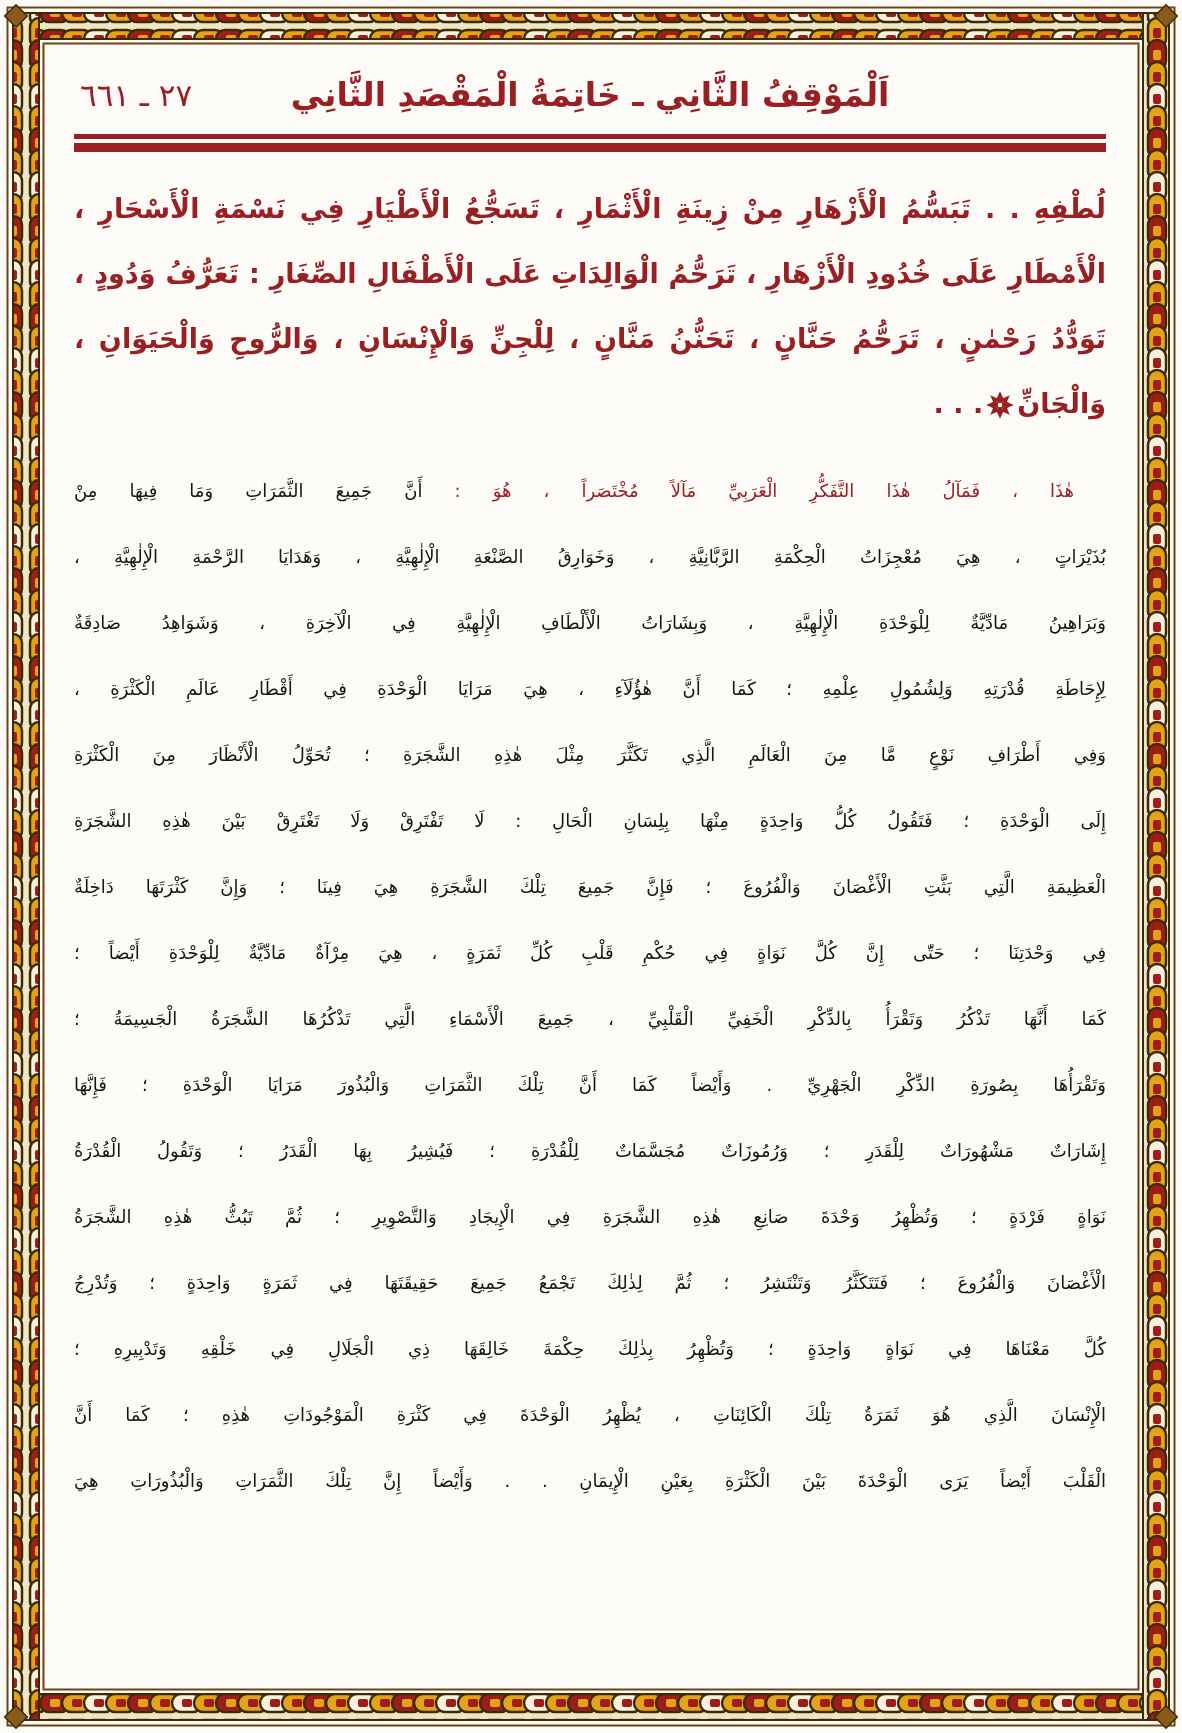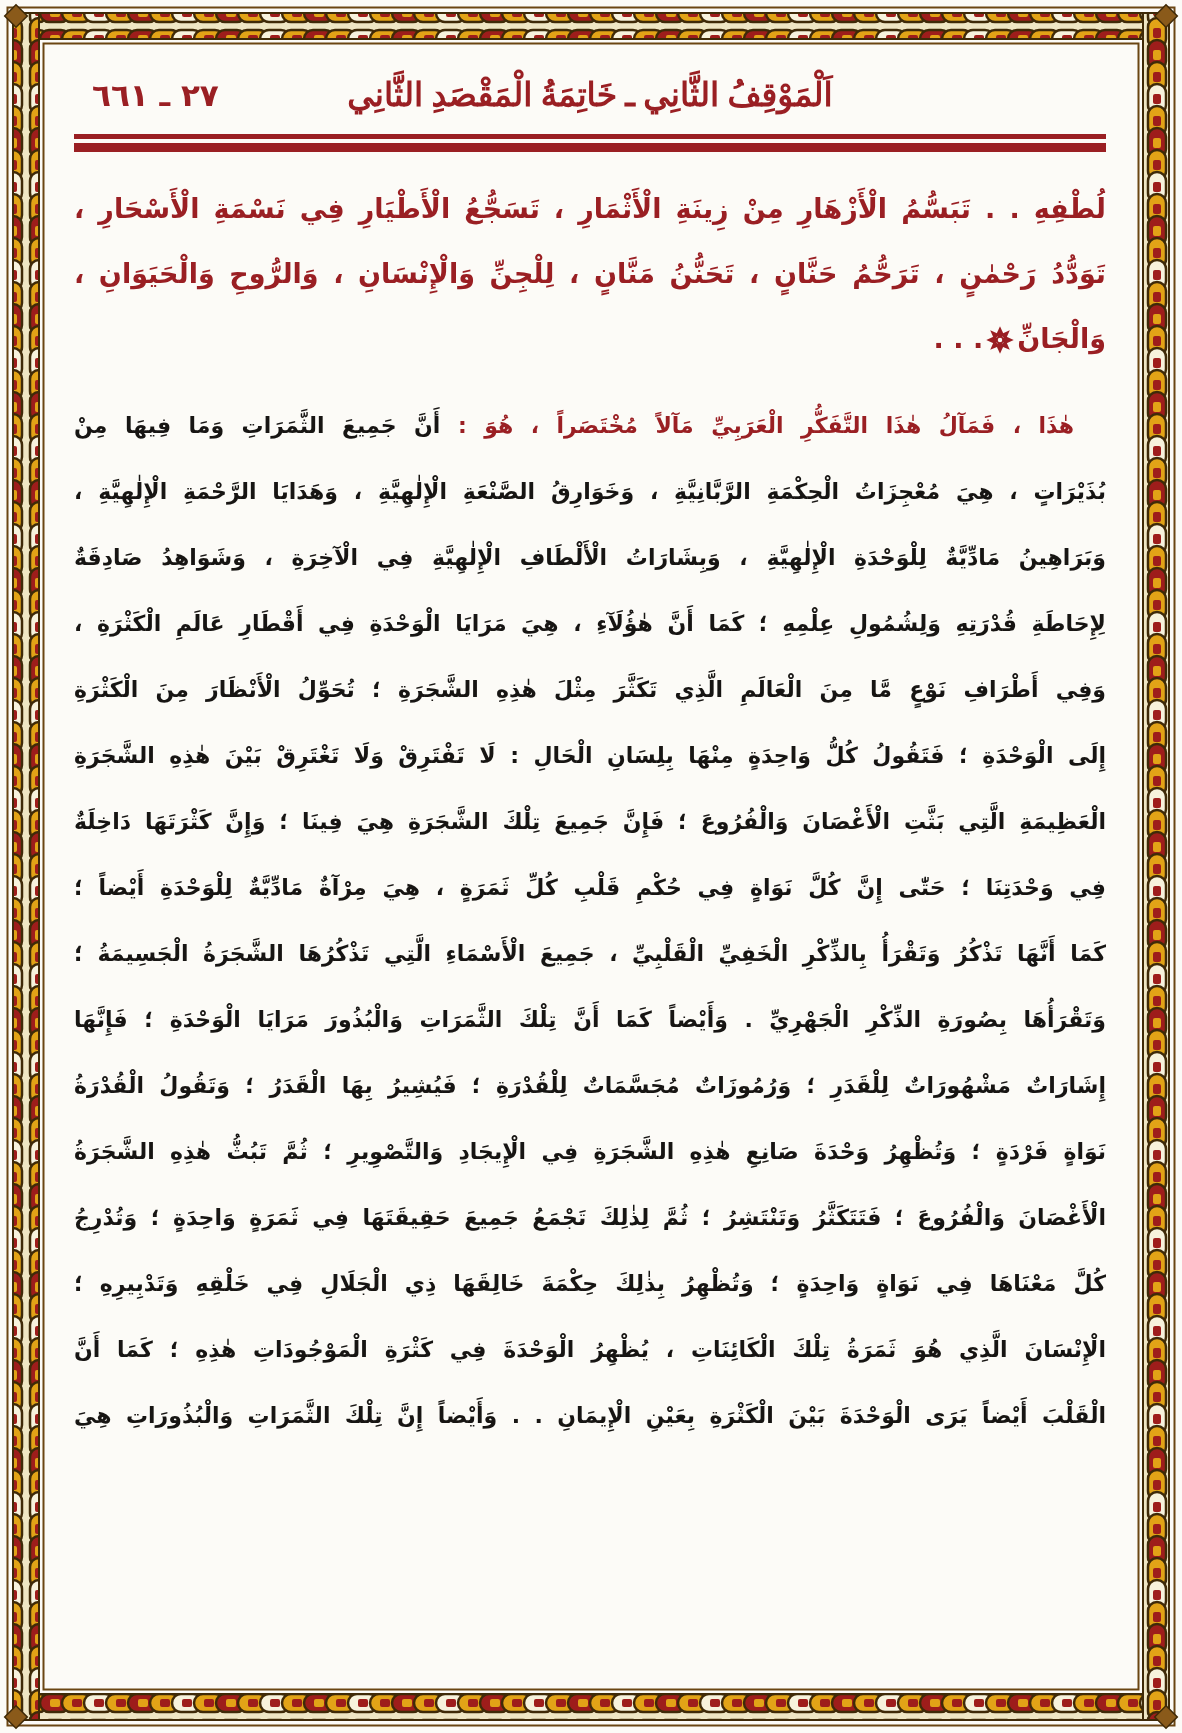--- a/index.html
+++ b/index.html
@@ -19,31 +19,31 @@
     font-family:"DejaVu Sans",sans-serif;
   }
   .frame{position:absolute;left:0;top:0;z-index:1;}
   .content{
     position:absolute;top:60px;left:74px;right:76px;z-index:2;
     direction:rtl;
   }
   .hdr{position:relative;height:70px;}
   .hdr-title{
     text-align:center;font-weight:bold;font-size:33px;line-height:70px;
-    color:var(--red);white-space:nowrap;font-family:Liberation Serif, serif;
+    color:var(--red);white-space:nowrap;
   }
   .hdr-num{
-    position:absolute;left:18px;top:0;font-weight:bold;font-size:31px;
+    position:absolute;left:6px;top:0;font-weight:normal;font-size:31px;
     line-height:70px;color:var(--red);white-space:nowrap;
   }
   .rule-a{height:5px;background:var(--red);margin-top:4px;}
   .rule-b{height:9px;background:var(--red);margin-top:4px;}
   .p1{margin-top:24px;color:var(--red);font-weight:bold;font-size:27px;}
   .p1 .ln{height:65px;line-height:65px;}
-  .p2{margin-top:22px;color:var(--ink);font-weight:bold;font-size:22px;}
+  .p2{margin-top:22px;color:var(--ink);font-weight:normal;font-size:18px;}
   .p2 .ln{height:66px;line-height:66px;}
   .ln{
     text-align:justify;text-align-last:justify;
     overflow:hidden;
   }
   .ln.end-line{text-align:left;text-align-last:right;}
   .ln.indent{padding-right:32px;}
   .lead-red{color:var(--red);}
   .ros{
     width:30px;height:30px;vertical-align:-7px;margin:0 2px;
@@ -102,20 +102,21 @@
   <div class="hdr">
     <span class="hdr-num">٢٧ ـ ٦٦١</span>
     <div class="hdr-title">اَلْمَوْقِفُ الثَّانِي ـ خَاتِمَةُ الْمَقْصَدِ الثَّانِي</div>
   </div>
 
   <div class="rule-a"></div>
   <div class="rule-b"></div>
 
   <div class="p1">
     <div class="ln">لُطْفِهِ . . تَبَسُّمُ الْأَزْهَارِ مِنْ زِينَةِ الْأَثْمَارِ ، تَسَجُّعُ الْأَطْيَارِ فِي نَسْمَةِ الْأَسْحَارِ ، تَهَزُّجُ</div>
+    <div class="ln">الْأَمْطَارِ عَلَى خُدُودِ الْأَزْهَارِ ، تَرَحُّمُ الْوَالِدَاتِ عَلَى الْأَطْفَالِ الصِّغَارِ : تَعَرُّفُ وَدُودٍ ،</div>
     <div class="ln">تَوَدُّدُ رَحْمٰنٍ ، تَرَحُّمُ حَنَّانٍ ، تَحَنُّنُ مَنَّانٍ ، لِلْجِنِّ وَالْإِنْسَانِ ، وَالرُّوحِ وَالْحَيَوَانِ ، وَالْمَلَكِ</div>
     <div class="ln end-line">
       <span>وَالْجَانِّ</span><svg class="ros" viewBox="0 0 24 24">
         <g fill="#9a1f23">
           <path d="M12 1 L15.2 8 L12 11 L8.8 8 Z"></path>
           <path d="M23 12 L16 15.2 L13 12 L16 8.8 Z"></path>
           <path d="M12 23 L8.8 16 L12 13 L15.2 16 Z"></path>
           <path d="M1 12 L8 8.8 L11 12 L8 15.2 Z"></path>
           <path d="M4.2 4.2 L10 6.7 L10 10 L6.7 10 Z"></path>
           <path d="M19.8 4.2 L17.3 10 L14 10 L14 6.7 Z"></path>

